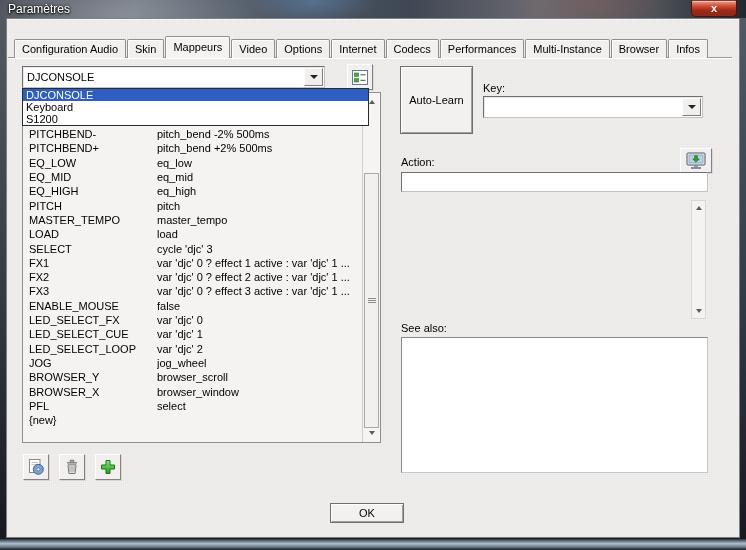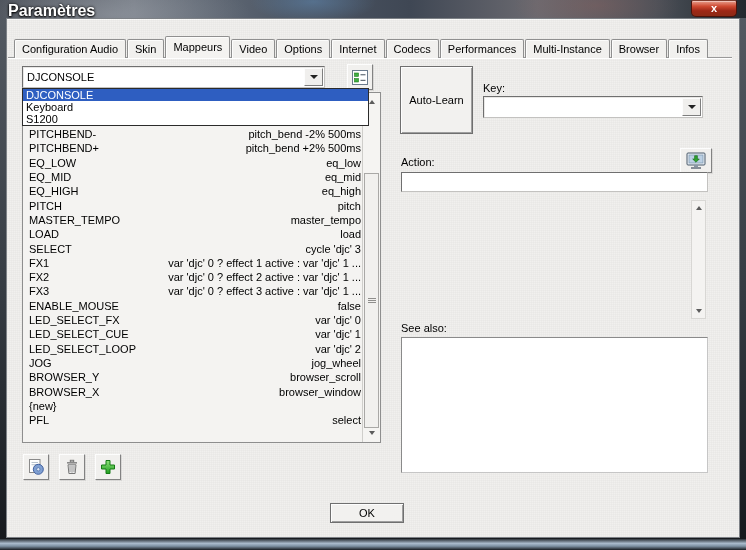--- a/index.html
+++ b/index.html
@@ -11,21 +11,21 @@
   }
   
   .titlebar{
     position:absolute;left:0;top:0;width:746px;height:18px;
     background:
       radial-gradient(90px 30px at 42% 10%, rgba(95,135,176,.55), transparent 70%),
       radial-gradient(120px 40px at 80% 30%, rgba(150,96,90,.35), transparent 70%),
       radial-gradient(200px 50px at 15% 80%, rgba(200,205,215,.25), transparent 70%),
       linear-gradient(90deg,#4d525a 0%,#757b84 18%,#4e5866 38%,#3f4754 55%,#6b6a70 72%,#4a5058 88%,#23282e 100%);
   }
-  .title{position:absolute;left:8px;top:2px;font-size:16px;color:#fff;text-shadow:0 1px 2px #000,0 0 3px #000;font-weight:bold;}
+  .title{position:absolute;left:8px;top:2px;font-size:12px;color:#fff;text-shadow:0 1px 2px #000,0 0 3px #000;}
   .close-btn{
     position:absolute;left:691px;top:0;width:46px;height:17px;
     background:linear-gradient(180deg,#e89f8d 0%,#cf4a32 35%,#9e2817 65%,#8c2a16 100%);
     border:1px solid #4d120a;border-top-color:#7e3a2c;border-radius:2px 2px 5px 5px;
     box-shadow:inset 0 1px 0 rgba(255,255,255,.4);
     color:#fff;font-weight:bold;font-size:11px;text-align:center;line-height:15px;cursor:default;
   }
   .client{
     position:absolute;left:6px;top:18px;width:734px;height:520px;
     background:#f1f0ee;border:1px solid #7d8186;box-shadow:inset 0 1px 0 #fbfbfa;
@@ -75,21 +75,21 @@
   .dd-option{height:12px;line-height:12px;padding-left:3px;white-space:nowrap;cursor:default;}
   .dd-option.selected{background:#2e5ec1;color:#fff;}
   
   .maplist{
     position:absolute;left:22px;top:92px;width:359px;height:351px;
     background:#f4f3f1;border:1px solid #8e8e8e;
   }
   .map-rows{position:absolute;left:1px;top:34px;right:19px;bottom:1px;overflow:hidden;}
   .map-row{height:14.32px;line-height:14.32px;display:flex;white-space:nowrap;cursor:default;}
   .map-name{width:133px;padding-left:5px;flex:none;overflow:hidden;}
-  .map-action{flex:1;overflow:hidden;text-align:right;}
+  .map-action{flex:1;overflow:hidden;}
   
   .vscroll{
     position:absolute;right:0;top:0;bottom:0;width:18px;background:#f5f4f2;
     border-left:1px solid #cfcecb;
   }
   .vs-btn{position:absolute;left:0;width:17px;height:16px;display:flex;align-items:center;justify-content:center;cursor:default;}
   .vs-btn.up{top:1px;} .vs-btn.down{bottom:1px;}
   .vs-thumb{
     position:absolute;left:1px;width:15px;background:#f1f0ee;border:1px solid #a9a8a6;
     display:flex;align-items:center;justify-content:center;cursor:default;
@@ -235,26 +235,26 @@
         </div>
         <div class="map-row">
           <span class="map-name">BROWSER_Y</span>
           <span class="map-action">browser_scroll</span>
         </div>
         <div class="map-row">
           <span class="map-name">BROWSER_X</span>
           <span class="map-action">browser_window</span>
         </div>
         <div class="map-row">
+          <span class="map-name">PFL</span>
+          <span class="map-action">select</span>
+        </div>
+        <div class="map-row">
           <span class="map-name">{new}</span>
           <span class="map-action"></span>
-        </div>
-        <div class="map-row">
-          <span class="map-name">PFL</span>
-          <span class="map-action">select</span>
         </div>
       </div>
     <div class="vscroll">
       <div class="vs-btn up">
           <span class="tri-up-s"></span>
         </div>
       <div class="vs-thumb" style="top:80px;height:255px;">
           <span class="grip"></span>
         </div>
       <div class="vs-btn down">

